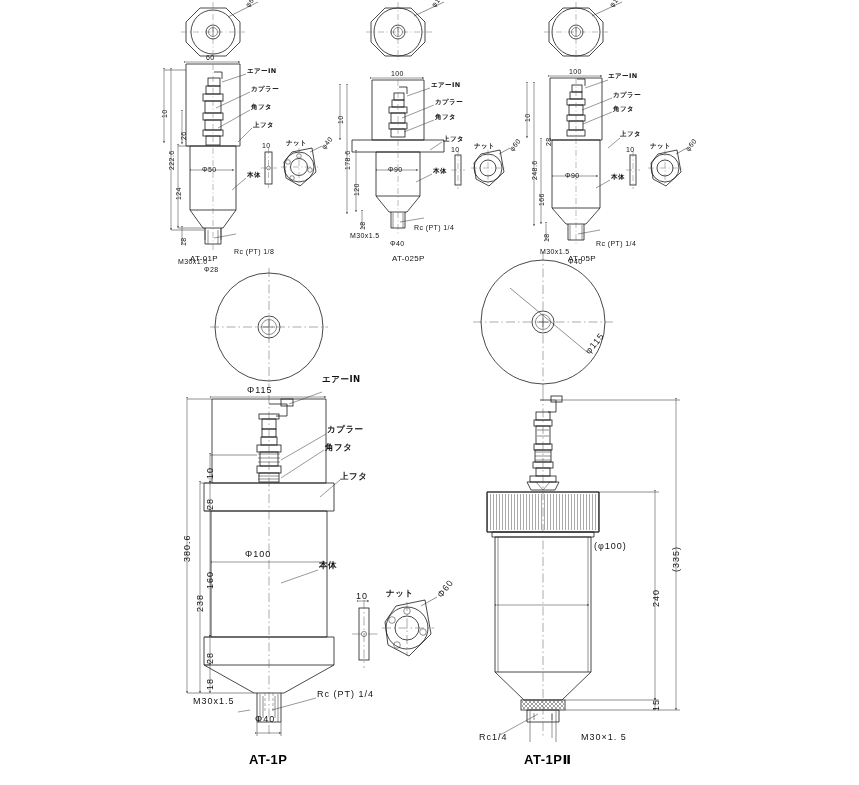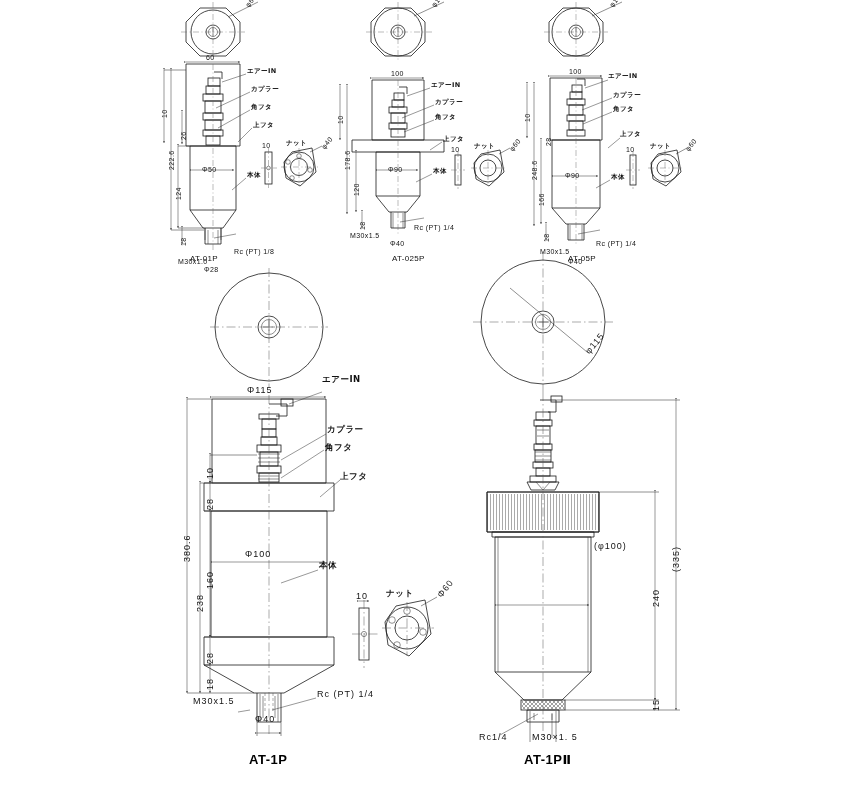--- a/index.html
+++ b/index.html
@@ -410,16 +410,16 @@
 <div class="lbl bigjp" style="left:386px;top:589px;">ナット</div>
 <div class="lbl big" style="left:436px;top:594px;transform:rotate(-52deg);transform-origin:left top;">Φ60</div>
 <div class="caption" style="left:249px;top:752px;">AT-1P</div>
 
 <div class="lbl big" style="left:584px;top:350px;transform:rotate(-50deg);transform-origin:left top;">φ115</div>
 <div class="lbl big" style="left:594px;top:542px;">(φ100)</div>
 <div class="lbl big rot90" style="left:672px;top:572px;">(335)</div>
 <div class="lbl big rot90" style="left:652px;top:607px;">240</div>
 <div class="lbl big rot90" style="left:652px;top:711px;">15</div>
 <div class="lbl big" style="left:479px;top:733px;">Rc1/4</div>
-<div class="lbl big" style="left:532px;top:733px;">M30×1. 5</div>
+<div class="lbl big" style="left:581px;top:733px;">M30×1. 5</div>
 <div class="caption" style="left:524px;top:752px;">AT-1PⅡ</div>
 
 </div>
 
 </body></html>

